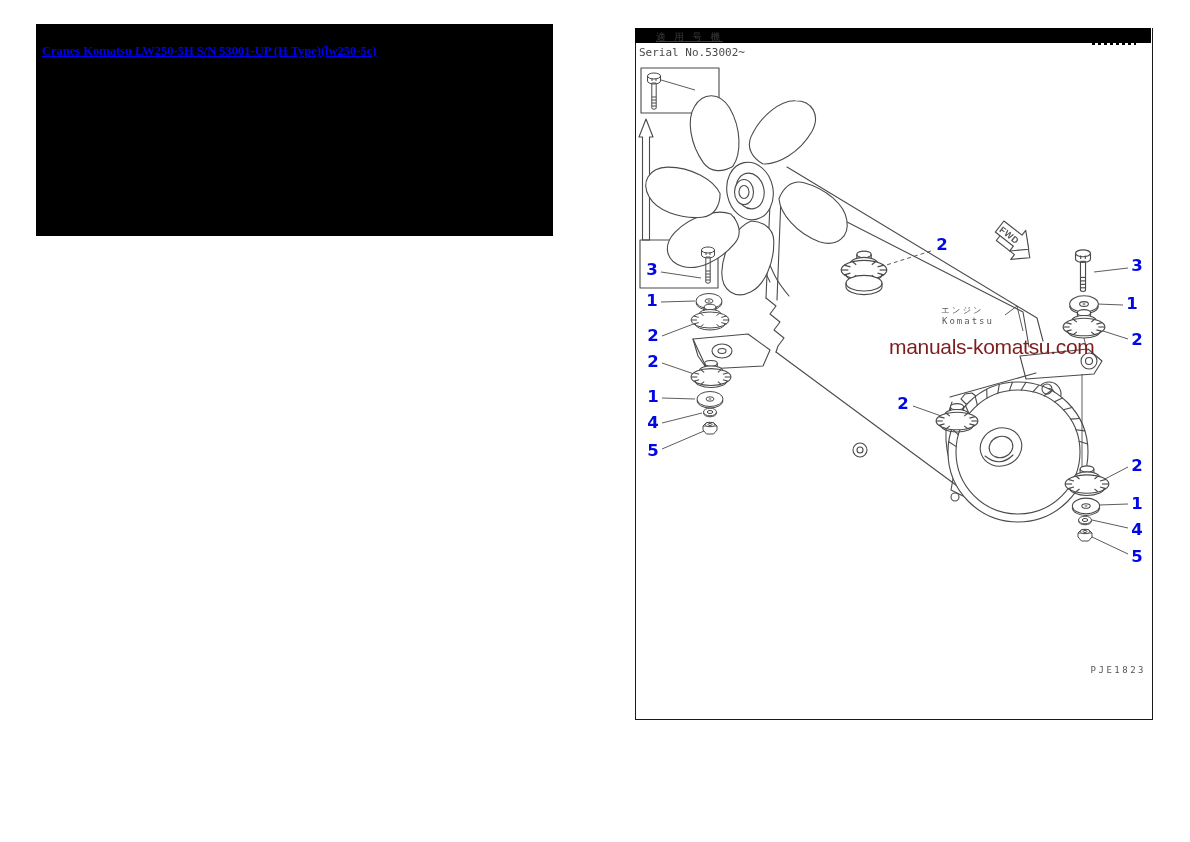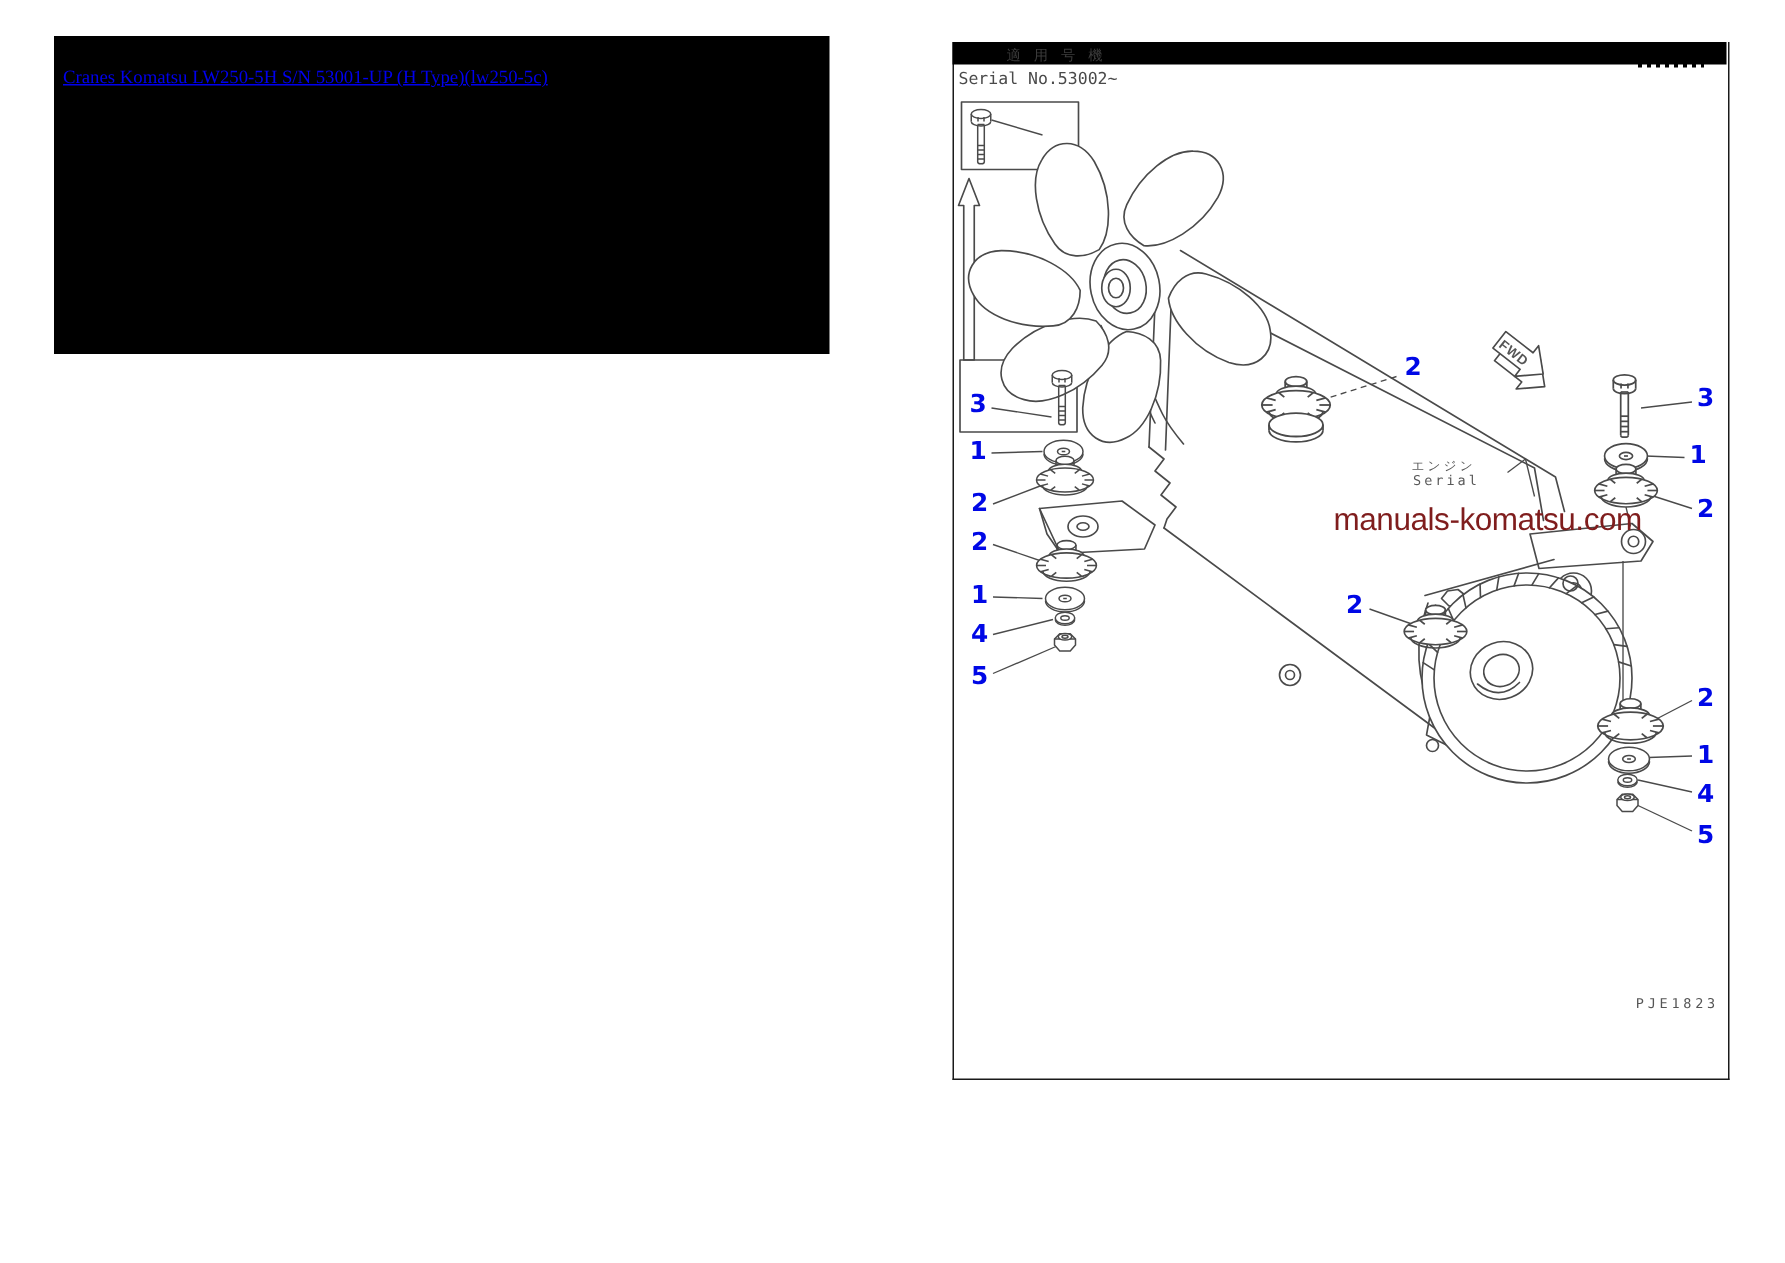--- a/index.html
+++ b/index.html
@@ -2,31 +2,31 @@
 <html><head>
 <meta charset="utf-8">
 <style>
   html,body{margin:0;padding:0;background:#fff;}
   body{width:1190px;height:842px;position:relative;overflow:hidden;
        font-family:"Liberation Sans",sans-serif;}
   .abs{position:absolute;}
   
   #black-box{left:36px;top:24px;width:517px;height:212px;background:#000;}
   #title-link{position:absolute;left:6px;top:20px;color:#0000ee;
-      font-family:"Liberation Serif",serif;font-weight:normal;font-size:12.5px;
+      font-family:"Liberation Serif",serif;font-weight:bold;font-size:12.5px;
       text-decoration:underline;white-space:nowrap;cursor:pointer;}
   
   #panel-border{left:635px;top:28px;width:516px;height:691px;
       border-left:1.5px solid #1a1a1a;border-right:1.5px solid #1a1a1a;
       border-bottom:1.5px solid #1a1a1a;}
   #panel-topbar{left:635px;top:28px;width:516px;height:15px;background:#000;}
   #bar-ticks{left:1092px;top:41px;width:44px;height:4px;
       background:repeating-linear-gradient(90deg,#000 0 3px,transparent 3px 6px);}
   #art{left:0;top:0;}
-  #serial-jp{left:671px;top:31px;font-size:9.5px;letter-spacing:3px;color:#3c3c3c;}
+  #serial-jp{left:656px;top:31px;font-size:9.5px;letter-spacing:3px;color:#3c3c3c;text-decoration:underline;}
   #serial-en{left:639px;top:46px;font-size:11px;color:#4a4a4a;
       font-family:"DejaVu Sans Mono",monospace;letter-spacing:0px;}
   #engine-jp{left:941px;top:305px;font-size:8.5px;letter-spacing:2px;color:#5a5a5a;}
   #engine-en{left:942px;top:316px;font-size:9px;letter-spacing:2px;color:#5a5a5a;
       font-family:"DejaVu Sans Mono",monospace;}
   #watermark{left:889px;top:335px;font-size:21px;color:#7f1d1d;
       letter-spacing:-0.3px;white-space:nowrap;}
   #drawing-no{left:1040px;top:648px;width:106px;text-align:right;font-size:9px;
       letter-spacing:2.5px;color:#555;font-family:"DejaVu Sans Mono",monospace;margin-top:17px;}
   .callout{position:absolute;transform:translate(-50%,-50%);
@@ -252,21 +252,21 @@
   <a id="title-link" href="#">Cranes Komatsu LW250-5H S/N 53001-UP (H Type)(lw250-5c)</a>
 </div>
 
 <div id="panel-border" class="abs"></div>
 <div id="panel-topbar" class="abs"></div>
 <div id="bar-ticks" class="abs"></div>
 
 <div id="serial-jp" class="abs">適 用 号 機</div>
 <div id="serial-en" class="abs">Serial No.53002~</div>
 <div id="engine-jp" class="abs">エンジン</div>
-<div id="engine-en" class="abs">Serial</div>
+<div id="engine-en" class="abs">Komatsu</div>
 <div id="watermark" class="abs">manuals-komatsu.com</div>
 <div id="drawing-no" class="abs">PJE1823</div>
 
 <div id="callout-layer">
     <div class="callout" style="left: 652px; top: 270px;">3</div>
     <div class="callout" style="left: 652px; top: 301px;">1</div>
     <div class="callout" style="left: 653px; top: 336px;">2</div>
     <div class="callout" style="left: 653px; top: 362px;">2</div>
     <div class="callout" style="left: 653px; top: 397px;">1</div>
     <div class="callout" style="left: 653px; top: 423px;">4</div>

